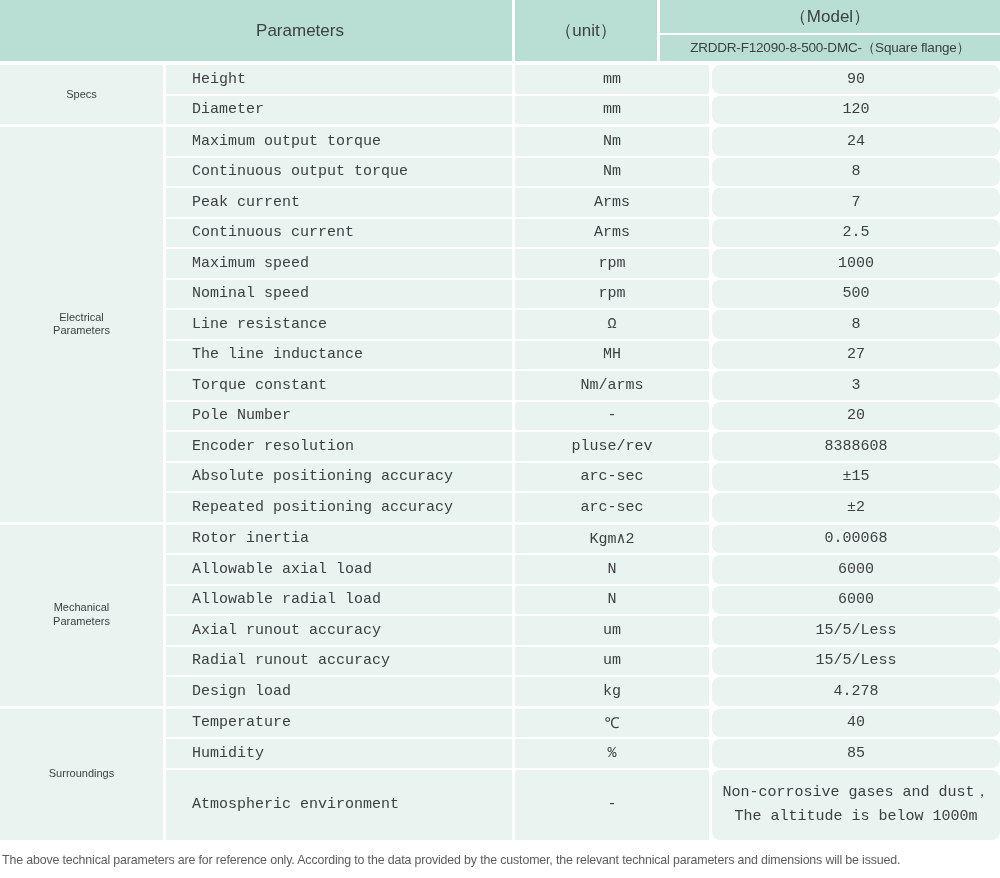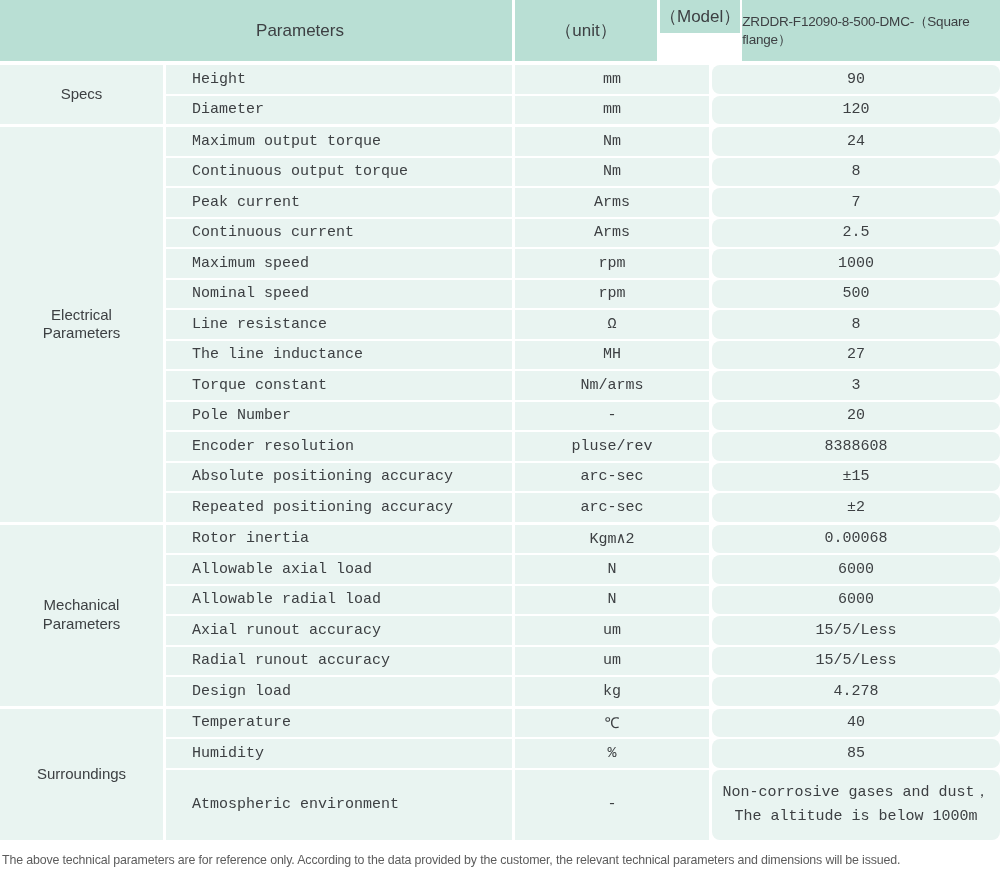--- a/index.html
+++ b/index.html
@@ -13,27 +13,27 @@
     width:1000px;height:878px;background:#ffffff;
     font-family:"Liberation Sans","DejaVu Sans",sans-serif;
     color:var(--txt);overflow:hidden;
   }
   .tbl{width:1000px;}
   
   .hdr-row{display:flex;gap:3px;height:61px;margin-bottom:4px;}
   .hcell{background:var(--hdr);display:flex;align-items:center;justify-content:center;font-size:17px;}
   .h-params{width:512px;padding-left:88px;}
   .h-unit{width:142px;}
-  .h-model{flex:1;display:flex;flex-direction:row;gap:2px;background:transparent;padding:0;}
+  .h-model{flex:1;display:flex;flex-direction:column;gap:2px;background:transparent;padding:0;}
   .h-model-label{height:33px;background:var(--hdr);display:flex;align-items:center;justify-content:center;font-size:17px;}
   .h-model-value{flex:1;background:var(--hdr);display:flex;align-items:center;justify-content:center;font-size:13.5px;letter-spacing:-0.2px;}
   
   .section{display:flex;gap:3px;margin-bottom:3px;}
   .group{width:163px;background:var(--cell);display:flex;align-items:center;justify-content:center;
-         text-align:center;white-space:pre-line;font-size:15px;line-height:1.25;}
+         text-align:center;white-space:pre-line;font-size:11px;line-height:1.25;}
   .rows{flex:1;display:flex;flex-direction:column;gap:2px;font-family:Liberation Mono, monospace;}
   .row{display:flex;gap:3px;height:28.5px;}
   .row.tall{height:70px;justify-content:flex-end;}
   .cell{background:var(--cell);display:flex;align-items:center;font-size:15px;}
   .cell.name{width:346px;padding-left:26px;}
   .cell.unit{width:194px;justify-content:center;}
   .cell.value{flex:1;justify-content:center;text-align:center;white-space:pre-line;line-height:1.55;border-radius:8px;}
   
   .note{margin-top:13px;font-size:12.4px;letter-spacing:-0.15px;color:var(--note);white-space:nowrap;padding-left:2px;}
 </style>

